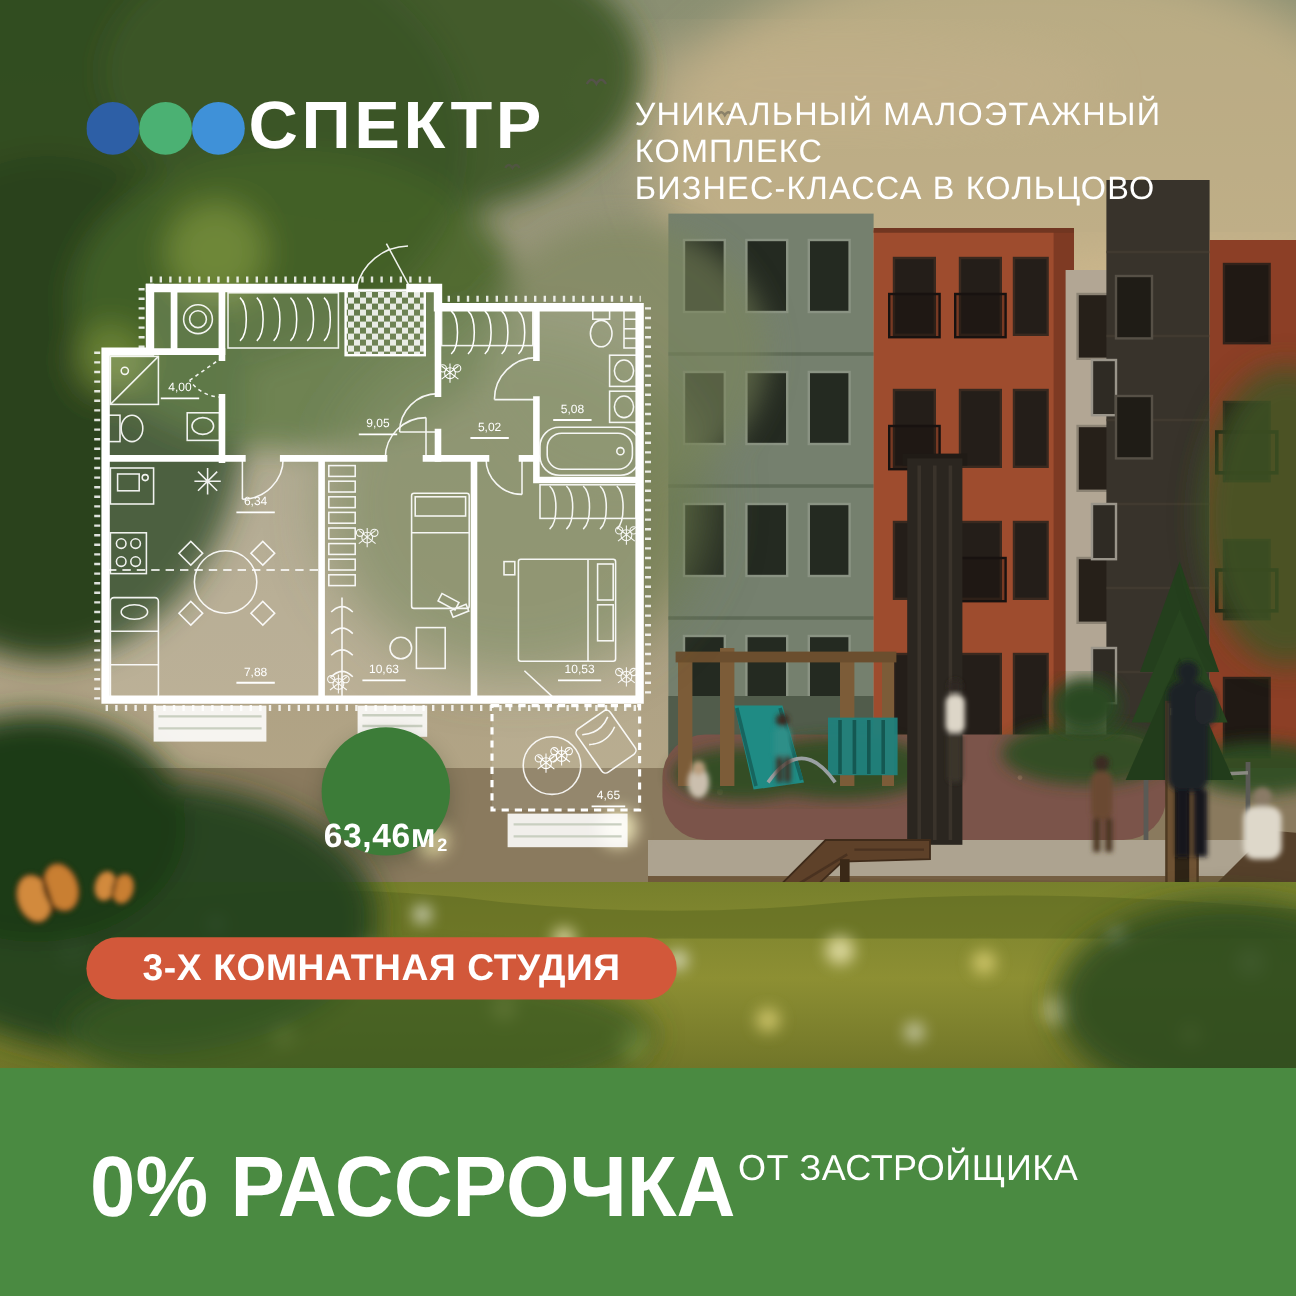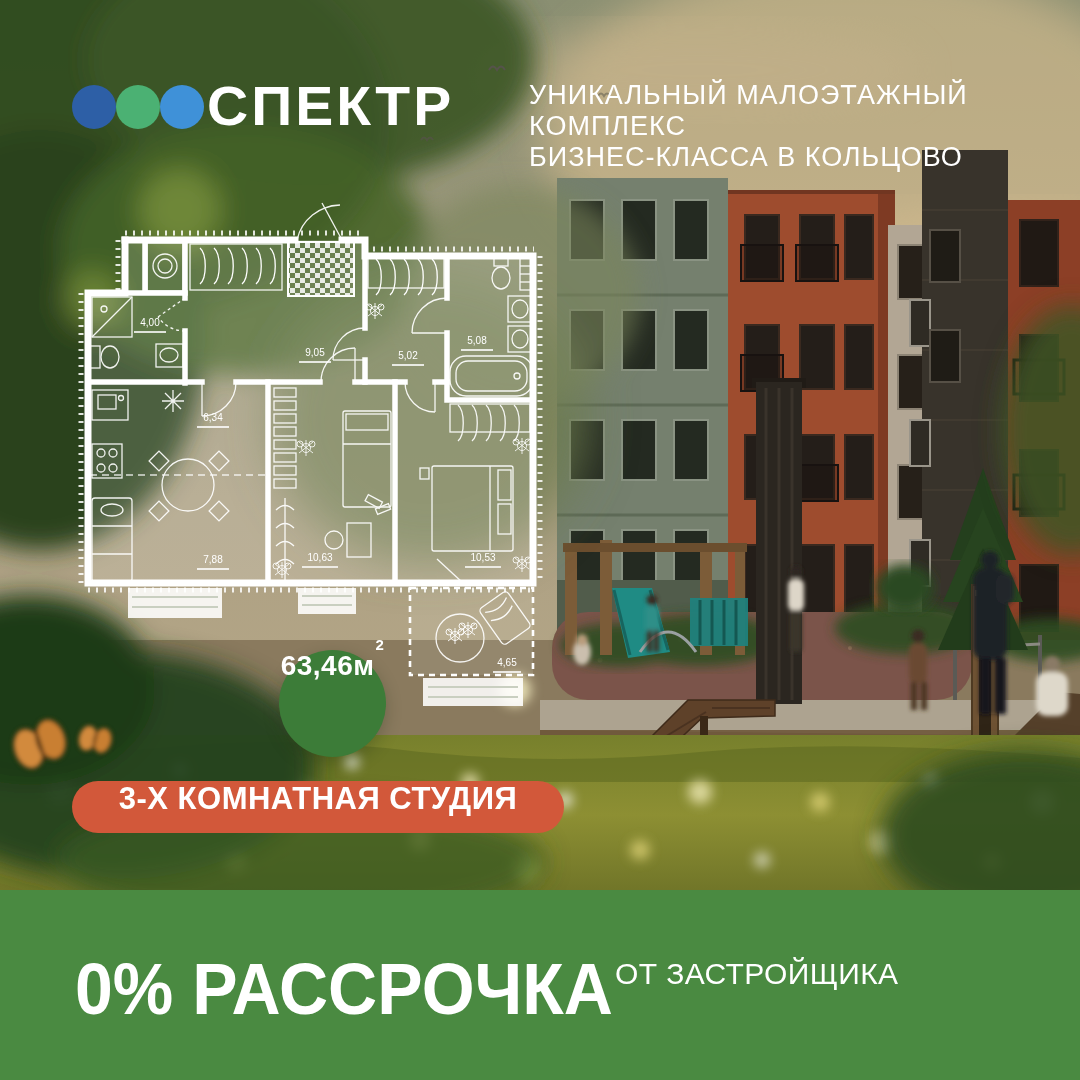--- a/index.html
+++ b/index.html
@@ -19,28 +19,28 @@
   
   .plan{left:70px;top:198px;width:500px;height:535px;}
   .plan text{font-family:"Liberation Sans",sans-serif;font-size:10px;fill:#fff;}
   .plan .wall{stroke:#fff;stroke-width:5.5;fill:none;stroke-linecap:square;}
   .plan .wallB{stroke:#fff;stroke-width:7;fill:none;stroke-linecap:square;}
   .plan .fur{stroke:#fff;stroke-width:1.3;fill:none;opacity:.92;}
   .plan .tick{stroke:#fff;stroke-width:5;stroke-dasharray:2 6;opacity:.85;fill:none;}
   .plan .dash{stroke:#fff;stroke-width:2.4;stroke-dasharray:6 5;fill:none;opacity:.95;}
   .plan .ul{stroke:#fff;stroke-width:1.6;}
   
-  .area-badge{left:279px;top:606px;width:107px;height:107px;border-radius:50%;
-      background:#3c7c38;display:flex;align-items:flex-start;justify-content:center;
+  .area-badge{left:268px;top:606px;width:107px;height:107px;border-radius:50%;
+      background:#3c7c38;display:flex;align-items:flex-end;justify-content:center;
       color:#fff;font-weight:bold;font-size:28px;letter-spacing:.5px;
-      box-shadow:0 6px 16px rgba(20,40,15,.25);margin-top:44px;}
+      box-shadow:0 6px 16px rgba(20,40,15,.25);}
   .area-badge sup{font-size:15px;margin-top:-14px;margin-left:1px;font-weight:bold;}
   
   .type-pill{left:72px;top:781px;width:492px;height:52px;border-radius:27px;
-      background:#d2583a;display:flex;align-items:flex-start;justify-content:center;
+      background:#d2583a;display:flex;align-items:center;justify-content:center;
       color:#fff;font-weight:bold;font-size:31px;letter-spacing:.5px;}
   
   .offer-band{left:0;top:890px;width:1080px;height:190px;background:#4a8a41;}
   .offer-headline{left:75px;top:948px;color:#fff;font-weight:bold;font-size:68px;
       letter-spacing:0;transform:scaleY(1.05);transform-origin:top left;}
   .offer-sub{left:615px;top:955px;color:#fff;font-weight:normal;font-size:30px;
       line-height:38px;letter-spacing:.4px;}
 </style>
 </head>
 <body>

